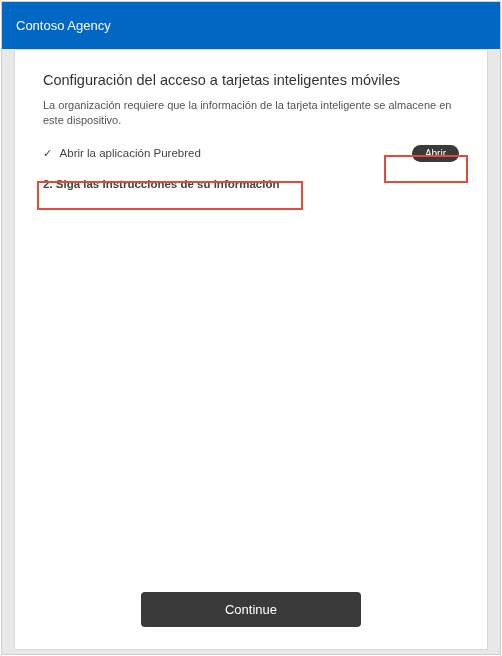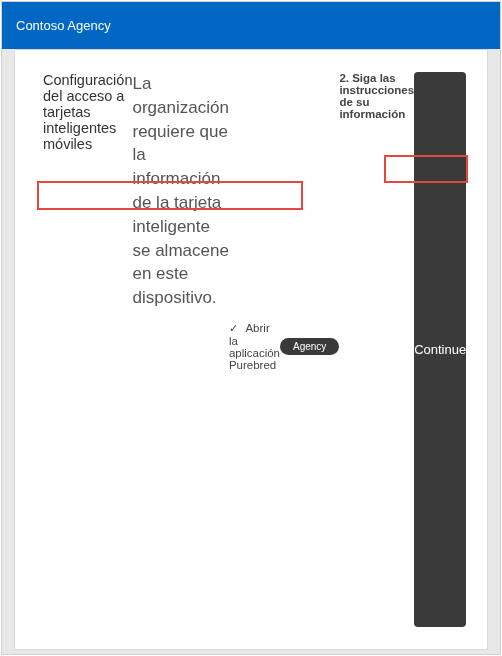--- a/index.html
+++ b/index.html
@@ -31,31 +31,31 @@
       justify-content: center;
       padding: 0 12px 4px 12px;
     }
     .panel {
       background: #ffffff;
       width: 100%;
       height: 100%;
       border: 1px solid #d8d8d8;
       padding: 22px 28px 12px 28px;
       display: flex;
-      flex-direction: row;
+      flex-direction: column;
       position: relative;
     }
     .heading {
       font-size: 14.5px;
       color: #333333;
       font-weight: 400;
       margin-bottom: 10px;
     }
     .subtext {
-      font-size: 17px;
+      font-size: 11px;
       color: #555555;
       line-height: 1.4;
       margin-bottom: 16px;
     }
     .step {
       font-size: 11.5px;
       color: #444444;
       margin-bottom: 16px;
       position: relative;
     }
@@ -104,21 +104,21 @@
       pointer-events: none;
     }
     .spacer {
       flex: 1;
     }
     .continue-btn {
       background: #3a3a3a;
       color: #ffffff;
       border: none;
       border-radius: 4px;
-      width: 260px;
+      width: 220px;
       padding: 10px 0;
       font-size: 13px;
       margin: 0 auto 10px auto;
       cursor: pointer;
       display: block;
     }
     .postpone {
       text-align: center;
       font-size: 11px;
       color: #0067c5;
@@ -138,21 +138,21 @@
     <div class="panel">
 
       <div class="heading">Configuración del acceso a tarjetas inteligentes móviles</div>
       <div class="subtext">La organización requiere que la información de la tarjeta inteligente se almacene en este dispositivo.</div>
 
       <div class="step step-row">
         <span class="step-text">
           <span class="check">✓</span>
           <span>Abrir la aplicación Purebred</span>
         </span>
-        <button class="open-btn">Agency</button>
+        <button class="open-btn">Abrir</button>
       </div>
 
       <div class="step">
         <span class="step-bold">2.</span>
         <span class="step-bold">Siga las instrucciones de su información</span>
       </div>
 
 
       <div class="highlight-box-open"></div>
       <div class="highlight-box-step2"></div>

